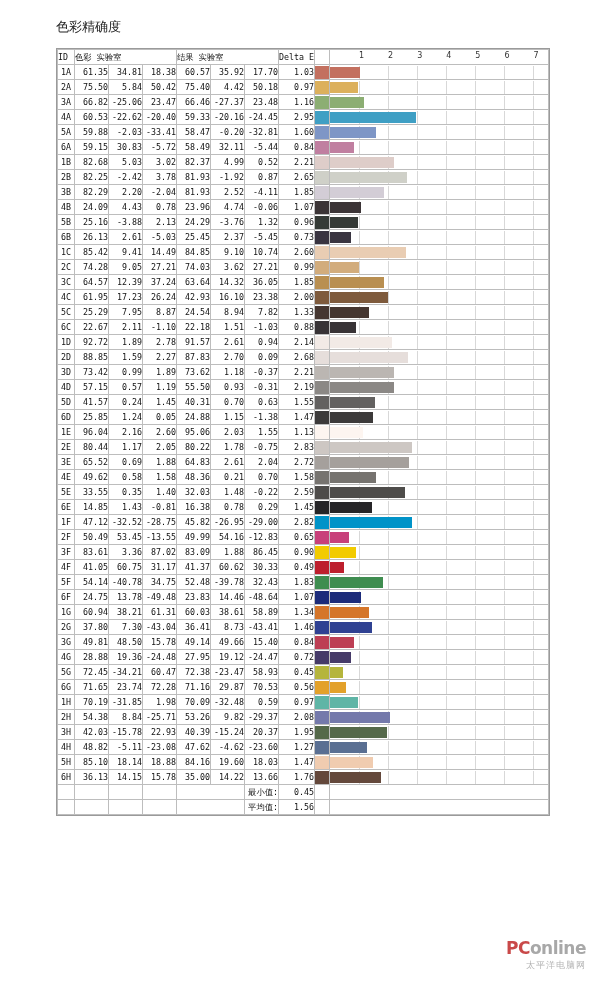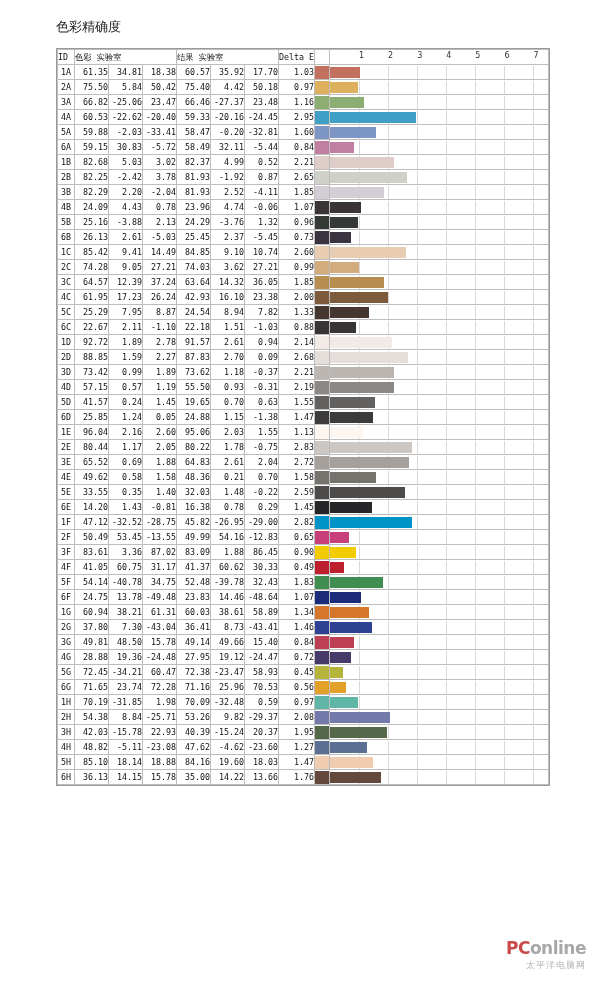--- a/index.html
+++ b/index.html
@@ -691,21 +691,21 @@
               </div>
               <div class="barfill" style="width: 29.2%; background: rgb(139, 136, 133);"></div>
             </div>
           </td>
         </tr>
         <tr>
           <td class="id">5D</td>
           <td class="num">41.57</td>
           <td class="num">0.24</td>
           <td class="num">1.45</td>
-          <td class="num">19.65</td>
+          <td class="num">40.31</td>
           <td class="num">0.70</td>
           <td class="num">0.63</td>
           <td class="de">1.55</td>
           <td class="sw">
             <span class="swatch" style="background: rgb(99, 97, 96);"></span>
           </td>
           <td class="bar">
             <div class="barwrap">
               <div class="gridlines">
                 <div class="gl" style="left: 13.3333%;"></div>
@@ -877,21 +877,21 @@
                 <div class="gl" style="left: 66.6667%;"></div>
                 <div class="gl" style="left: 80%;"></div>
                 <div class="gl" style="left: 93.3333%;"></div>
               </div>
               <div class="barfill" style="width: 34.5333%; background: rgb(78, 76, 74);"></div>
             </div>
           </td>
         </tr>
         <tr>
           <td class="id">6E</td>
-          <td class="num">14.20</td>
+          <td class="num">14.85</td>
           <td class="num">1.43</td>
           <td class="num">-0.81</td>
           <td class="num">16.38</td>
           <td class="num">0.78</td>
           <td class="num">0.29</td>
           <td class="de">1.45</td>
           <td class="sw">
             <span class="swatch" style="background: rgb(38, 37, 39);"></span>
           </td>
           <td class="bar">
@@ -1205,21 +1205,21 @@
               <div class="barfill" style="width: 6%; background: rgb(181, 181, 60);"></div>
             </div>
           </td>
         </tr>
         <tr>
           <td class="id">6G</td>
           <td class="num">71.65</td>
           <td class="num">23.74</td>
           <td class="num">72.28</td>
           <td class="num">71.16</td>
-          <td class="num">25.96</td>
+          <td class="num">29.87</td>
           <td class="num">70.53</td>
           <td class="de">0.56</td>
           <td class="sw">
             <span class="swatch" style="background: rgb(227, 161, 42);"></span>
           </td>
           <td class="bar">
             <div class="barwrap">
               <div class="gridlines">
                 <div class="gl" style="left: 13.3333%;"></div>
                 <div class="gl" style="left: 26.6667%;"></div>
@@ -1390,20 +1390,42 @@
                 <div class="gl" style="left: 66.6667%;"></div>
                 <div class="gl" style="left: 80%;"></div>
                 <div class="gl" style="left: 93.3333%;"></div>
               </div>
               <div class="barfill" style="width: 23.4667%; background: rgb(100, 72, 59);"></div>
             </div>
           </td>
         </tr>
       </tbody>
     <tfoot>
+      <tr>
+        <td class="id blank"></td>
+        <td class="num blank"></td>
+        <td class="num blank"></td>
+        <td class="num blank"></td>
+        <td class="num blank" colspan="2"></td>
+        <td class="sumlabel">最小值:</td>
+        <td class="de">0.45</td>
+        <td class="sw blank"></td>
+        <td class="bar blank"></td>
+      </tr>
+      <tr>
+        <td class="id blank"></td>
+        <td class="num blank"></td>
+        <td class="num blank"></td>
+        <td class="num blank"></td>
+        <td class="num blank" colspan="2"></td>
+        <td class="sumlabel">平均值:</td>
+        <td class="de">1.56</td>
+        <td class="sw blank"></td>
+        <td class="bar blank"></td>
+      </tr>
     </tfoot>
   </table>
 </div>
 
 <div class="logo">
   <div class="l1"><span class="c">PC</span><span>online</span></div>
   <div class="l2">太平洋电脑网</div>
 </div>
 
 </body></html>

